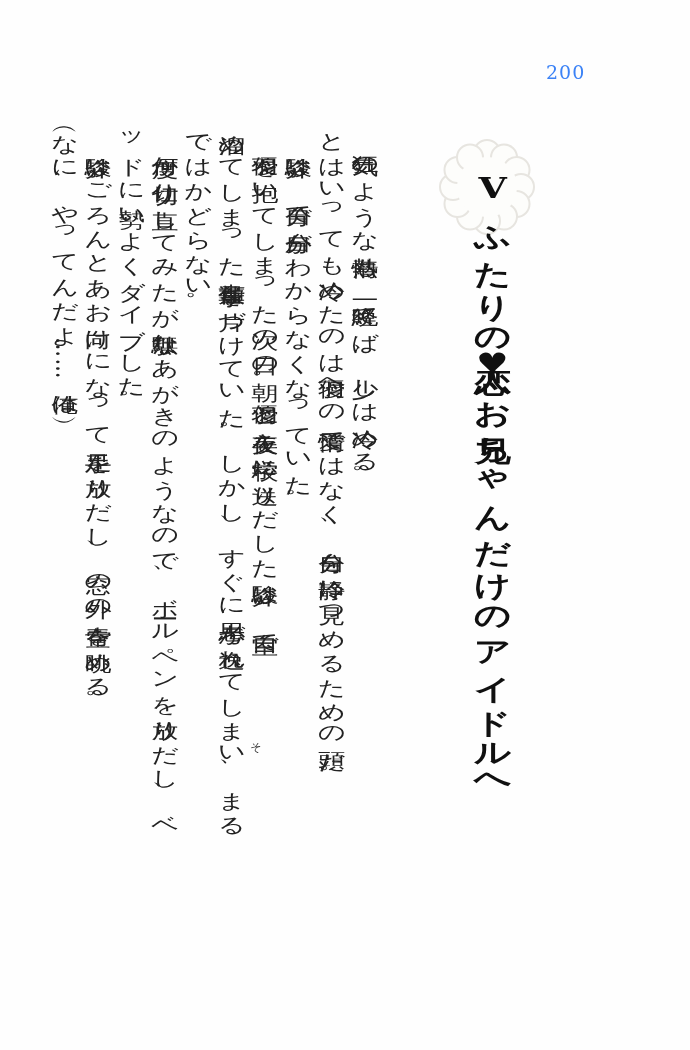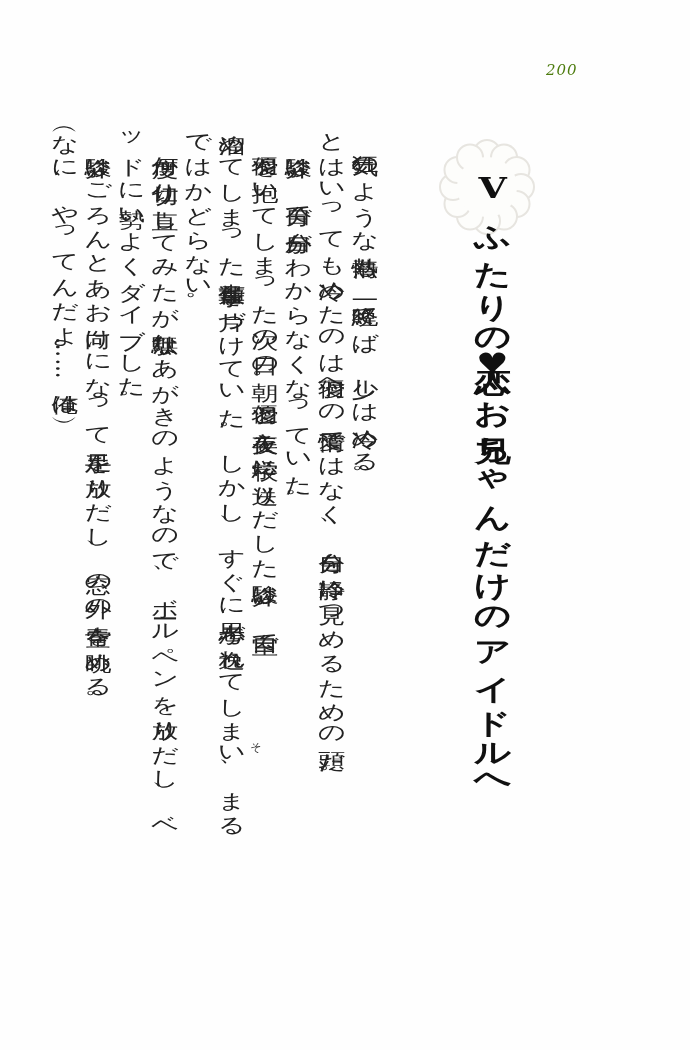--- a/index.html
+++ b/index.html
@@ -15,24 +15,23 @@
     width: 690px;
     height: 1050px;
     background: #fefefe;
     overflow: hidden;
     color: #1e1e1e;
   }
   .page-number {
     position: absolute;
     top: 61px;
     left: 546px;
-    font-size: 15px;
-    font-style: italic;
+    font-size: 19px;
     letter-spacing: 1px;
-    color: #4d7c0f;
+    color: #3b82f6;
   }
   .ornament {
     position: absolute;
     left: 437px;
     top: 137px;
     width: 100px;
     height: 100px;
     z-index: 0;
   }
   .chapter-title {

